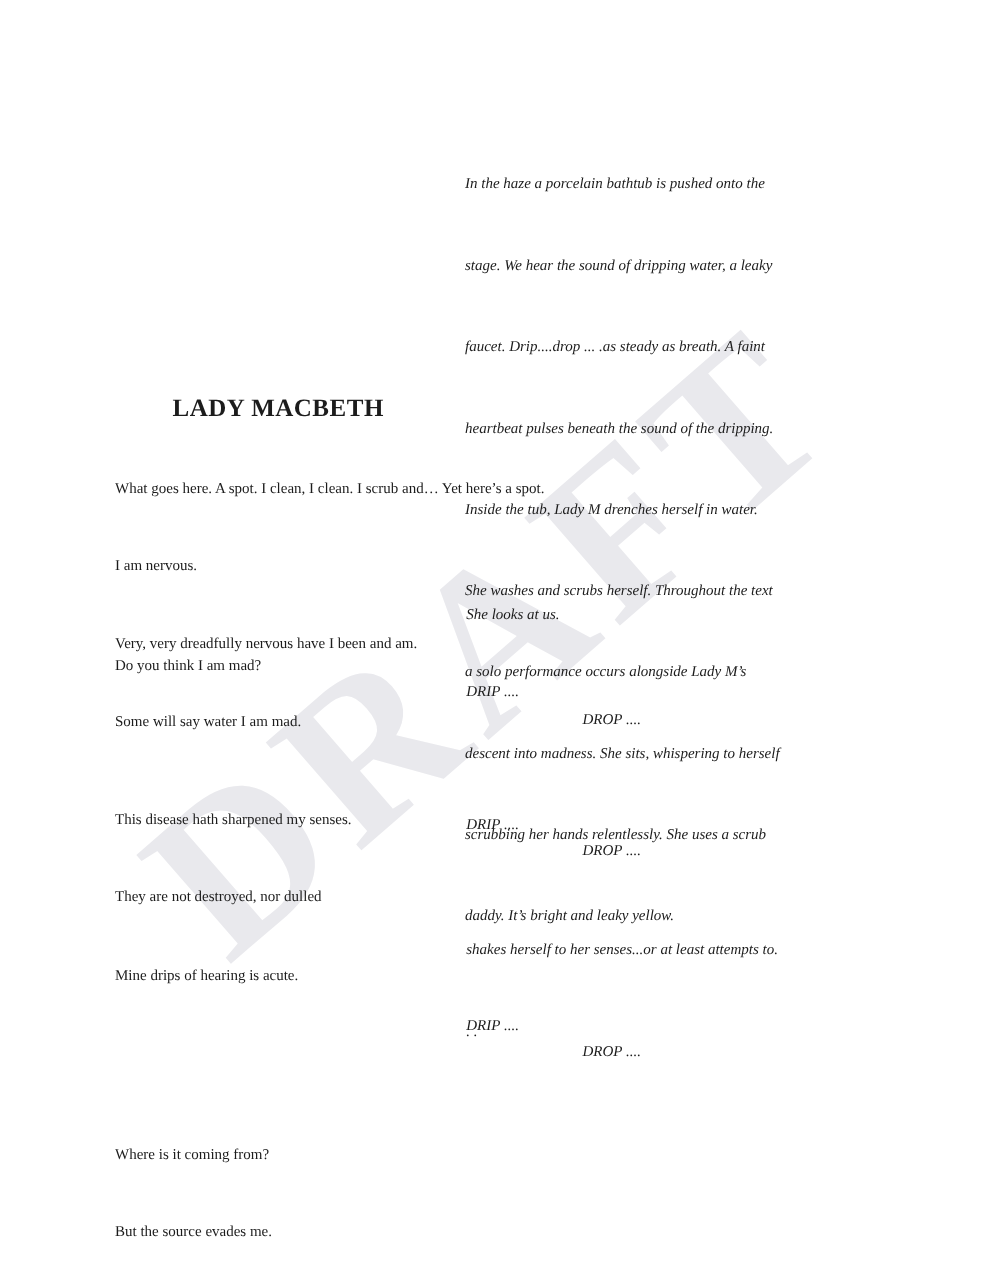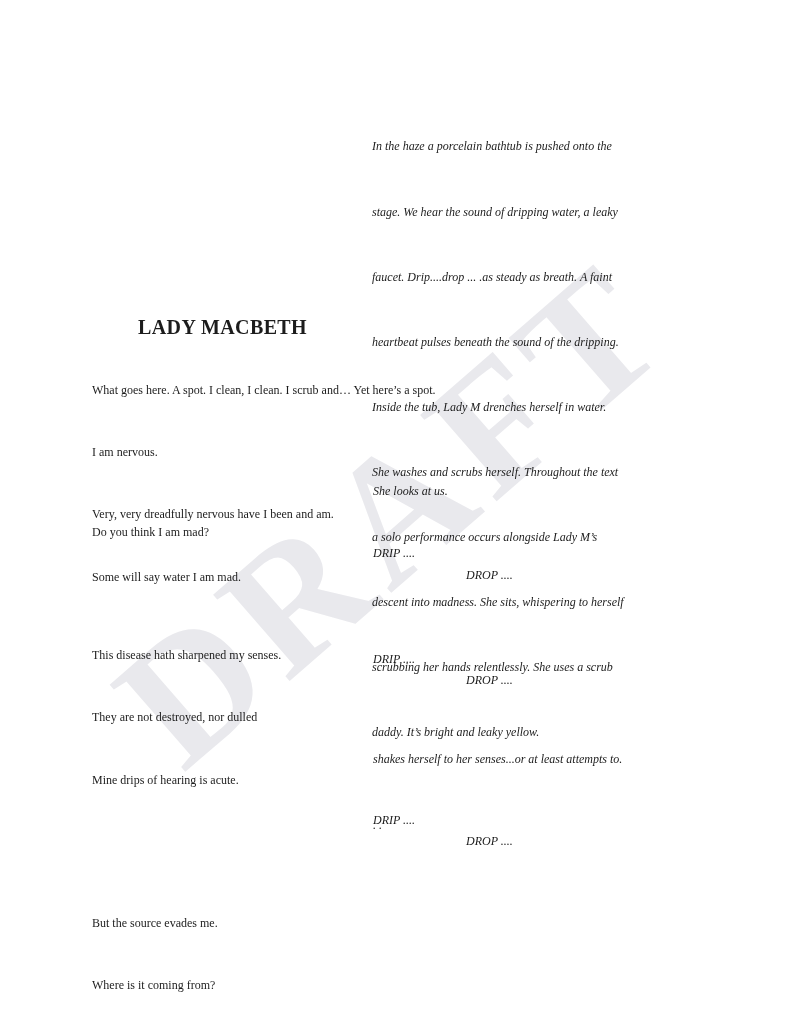--- a/index.html
+++ b/index.html
@@ -83,17 +83,17 @@
     <div>shakes herself to her senses...or at least attempts to.</div>
     <div>. .</div>
   </div>
 
   <div class="blk" style="left:92px; top:770px">Mine drips of hearing is acute.</div>
 
   <div class="blk dir" style="left:373px; top:810px">DRIP ....</div>
   <div class="blk dir" style="left:466px; top:831px">DROP ....</div>
 
   <div class="blk" style="left:92px; top:871px">
+    <div>Where is it coming from?</div>
     <div>But the source evades me.</div>
-    <div>Where is it coming from?</div>
   </div>
 
 </div>
 
 </body></html>

